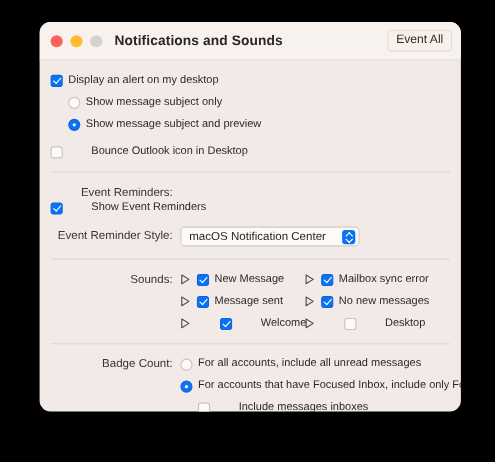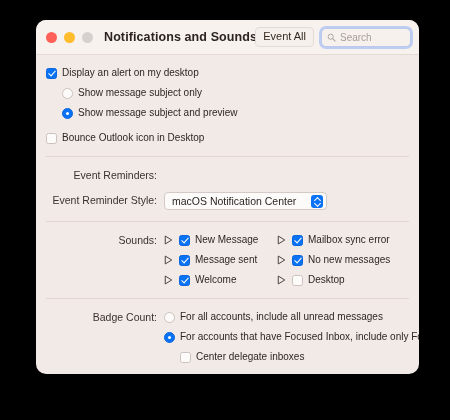--- a/index.html
+++ b/index.html
@@ -141,21 +141,21 @@
     margin: 0 10px;
   }
 
   
   .ctl {
     display: flex;
     align-items: center;
     line-height: 14px;
     margin-bottom: 6px;
   }
-  .ctl:last-child { margin-bottom: 0; }
+  .ctl:last-child { margin-bottom: 0; gap: 21px; }
   .ctl-text {
     font-size: 10px;
     color: #2e2724;
     white-space: nowrap;
   }
 
   .checkbox {
     width: 11px;
     height: 11px;
     border-radius: 2.5px;
@@ -269,27 +269,20 @@
   <div class="titlebar">
     <div class="traffic">
       <span class="light close"></span>
       <span class="light min"></span>
       <span class="light zoom"></span>
     </div>
     <div class="win-title">Notifications and Sounds</div>
 
     <div class="title-right">
       <button class="show-all-btn">Event All</button>
-      <div class="search-wrap">
-        <svg class="search-icon" viewBox="0 0 16 16">
-          <circle cx="6.6" cy="6.6" r="4.6" fill="none" stroke="#6d6460" stroke-width="1.7"></circle>
-          <line x1="10.1" y1="10.1" x2="14.3" y2="14.3" stroke="#6d6460" stroke-width="1.9" stroke-linecap="round"></line>
-        </svg>
-        <input class="search-input" type="text" placeholder="Search" style="">
-      </div>
     </div>
   </div>
 
   <div class="content">
 
     <div class="sect" style="padding-top:11px;padding-bottom:11px;">
       <div class="row">
         <div class="fields">
           <div class="ctl">
             <span class="checkbox on"></span>
@@ -309,20 +302,26 @@
           </div>
         </div>
       </div>
     </div>
 
     <div class="divider"></div>
 
     <div class="sect" style="padding-top:11px;padding-bottom:11px;">
       <div class="row" style="margin-bottom:9px;flex-direction:column;">
         <div class="lbl">Event Reminders:</div>
+        <div class="fields">
+          <div class="ctl">
+            <span class="checkbox on"></span>
+            <span class="ctl-text">Show Event Reminders</span>
+          </div>
+        </div>
       </div>
       <div class="row">
         <div class="lbl" style="line-height:18px;">Event Reminder Style:</div>
         <div class="fields">
           <div class="popup">
             <span class="popup-text">macOS Notification Center</span>
             <span class="chevrons"></span>
           </div>
         </div>
       </div>
@@ -398,20 +397,20 @@
           <div class="ctl">
             <span class="radio"></span>
             <span class="ctl-text">For all accounts, include all unread messages</span>
           </div>
           <div class="ctl">
             <span class="radio on"></span>
             <span class="ctl-text">For accounts that have Focused Inbox, include only Focused messages</span>
           </div>
           <div class="ctl indent-1">
             <span class="checkbox"></span>
-            <span class="ctl-text">Center delegate inboxes</span>
+            <span class="ctl-text">Include messages inboxes</span>
           </div>
         </div>
       </div>
     </div>
 
   </div>
 </div>
 
 </body></html>

